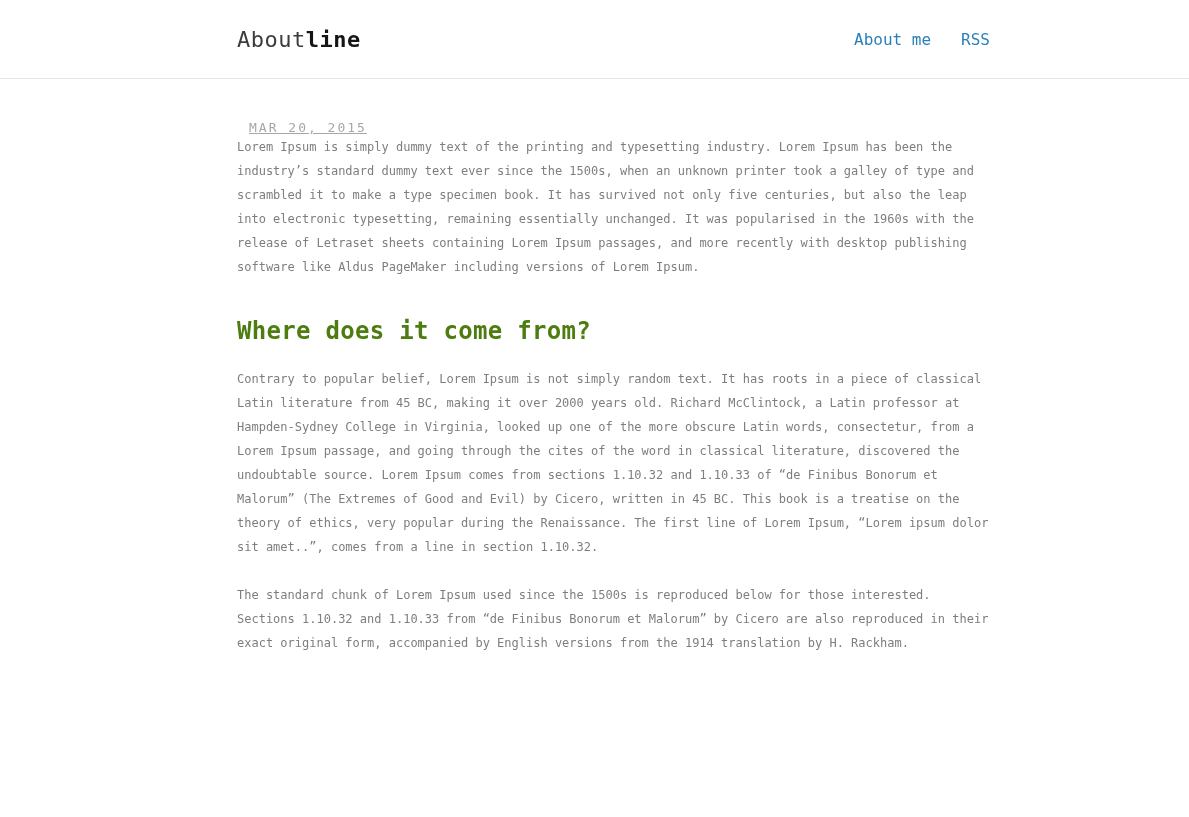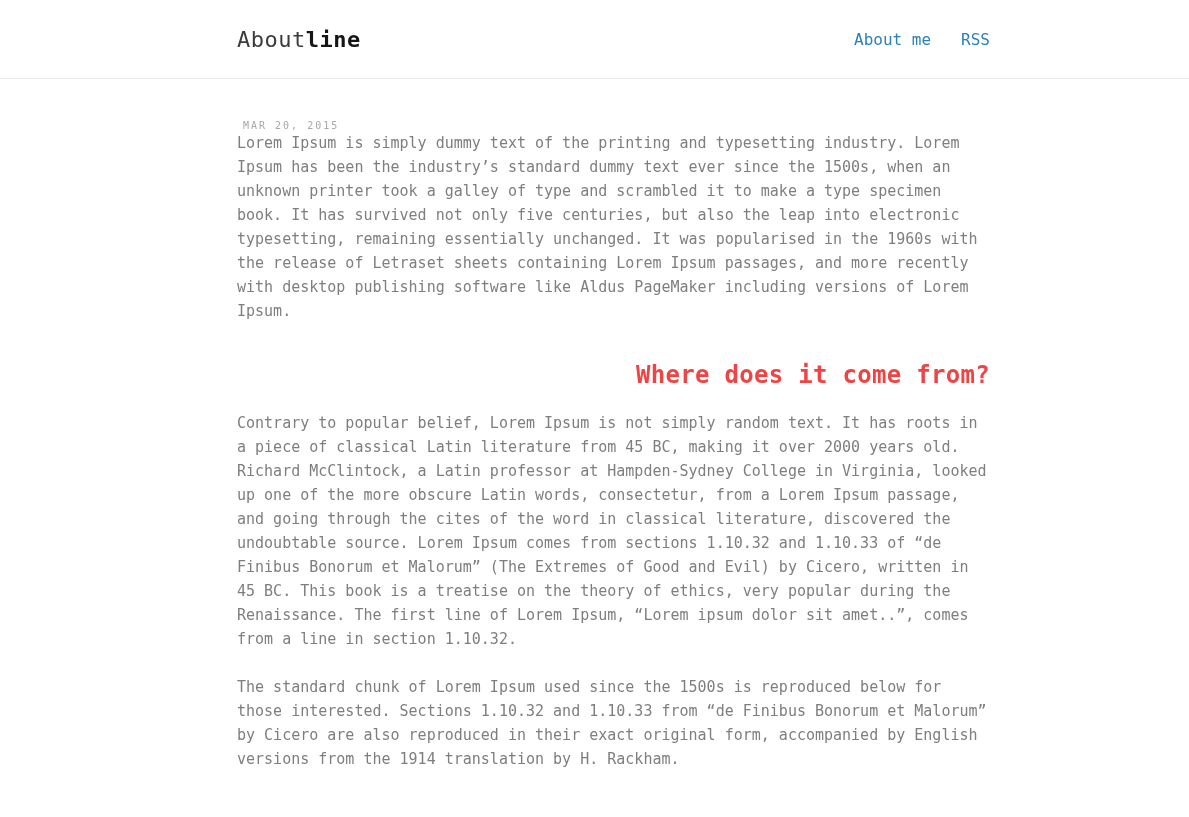--- a/index.html
+++ b/index.html
@@ -40,46 +40,46 @@
   .site-nav { display: flex; align-items: center; }
   .site-nav a {
     font-size: 16px;
     color: #2a80b9;
     text-decoration: none;
     margin-left: 30px;
     cursor: pointer;
   }
   
   .post-date {
-    margin: 41px 0 0 6px;
-    font-size: 10px;
+    margin: 41px 0 0 12px;
+    font-size: 13px;
     letter-spacing: 2px;
     color: #a7a7a7;
+    text-decoration: underline;
   }
   .post-title {
     margin: 6px 0 44px 0;
     font-size: 30px;
     font-weight: 700;
     color: #3a3a3a;
     letter-spacing: 0.4px;
   }
   .post-body p {
     margin: 0 0 24px 0;
-    font-size: 15px;
+    font-size: 12px;
     line-height: 24px;
     color: #7e7e7e;
     max-width: 753px;
   }
   .post-body h2 {
     margin: 38px 0 22px 0;
     font-size: 24px;
     font-weight: 700;
-    color: #ef4444;
+    color: #4d7c0f;
     letter-spacing: 0.3px;
-    text-align: right;
   }
 </style>
 </head>
 <body>
 
 <header class="site-header">
   <div class="wrapper header-inner">
     <a class="site-logo"><span class="logo-light">About</span><span class="logo-bold">line</span></a>
     <nav class="site-nav">
       <a>About me</a>

